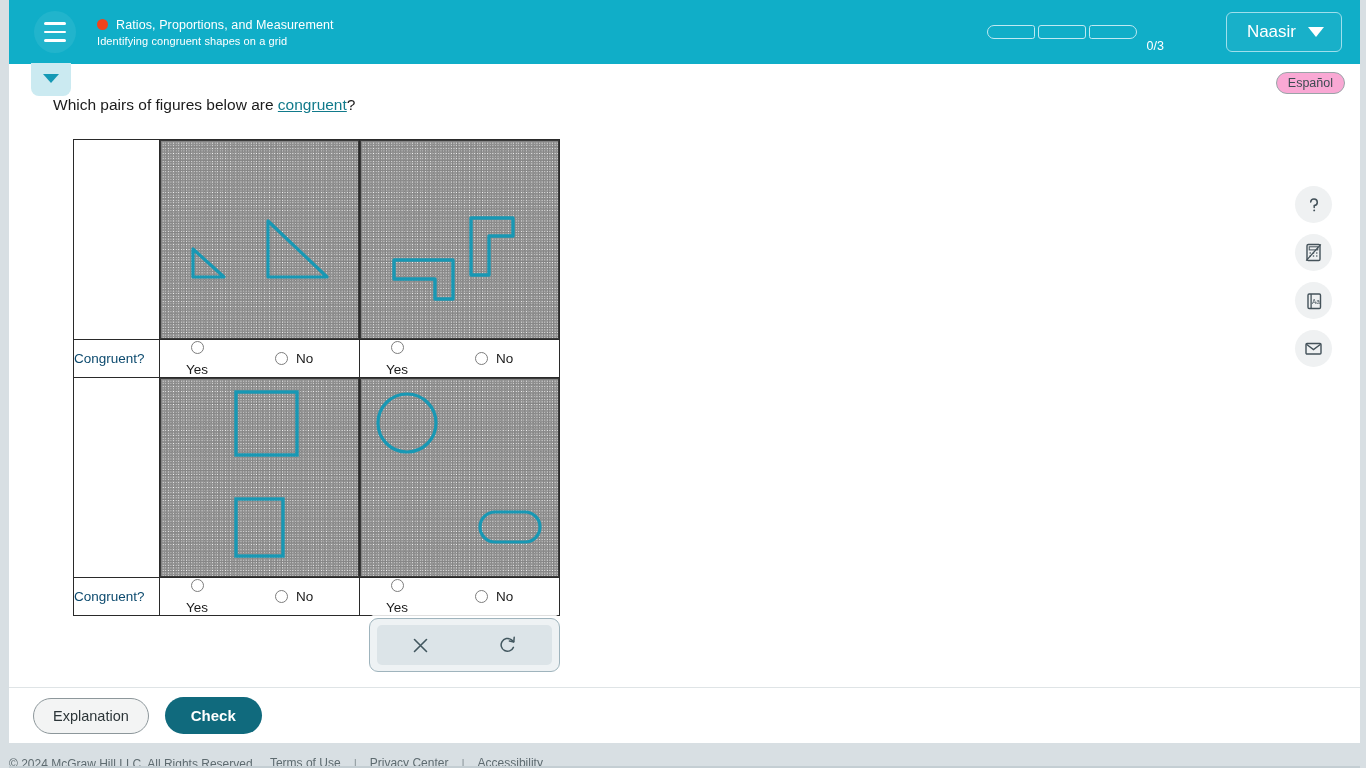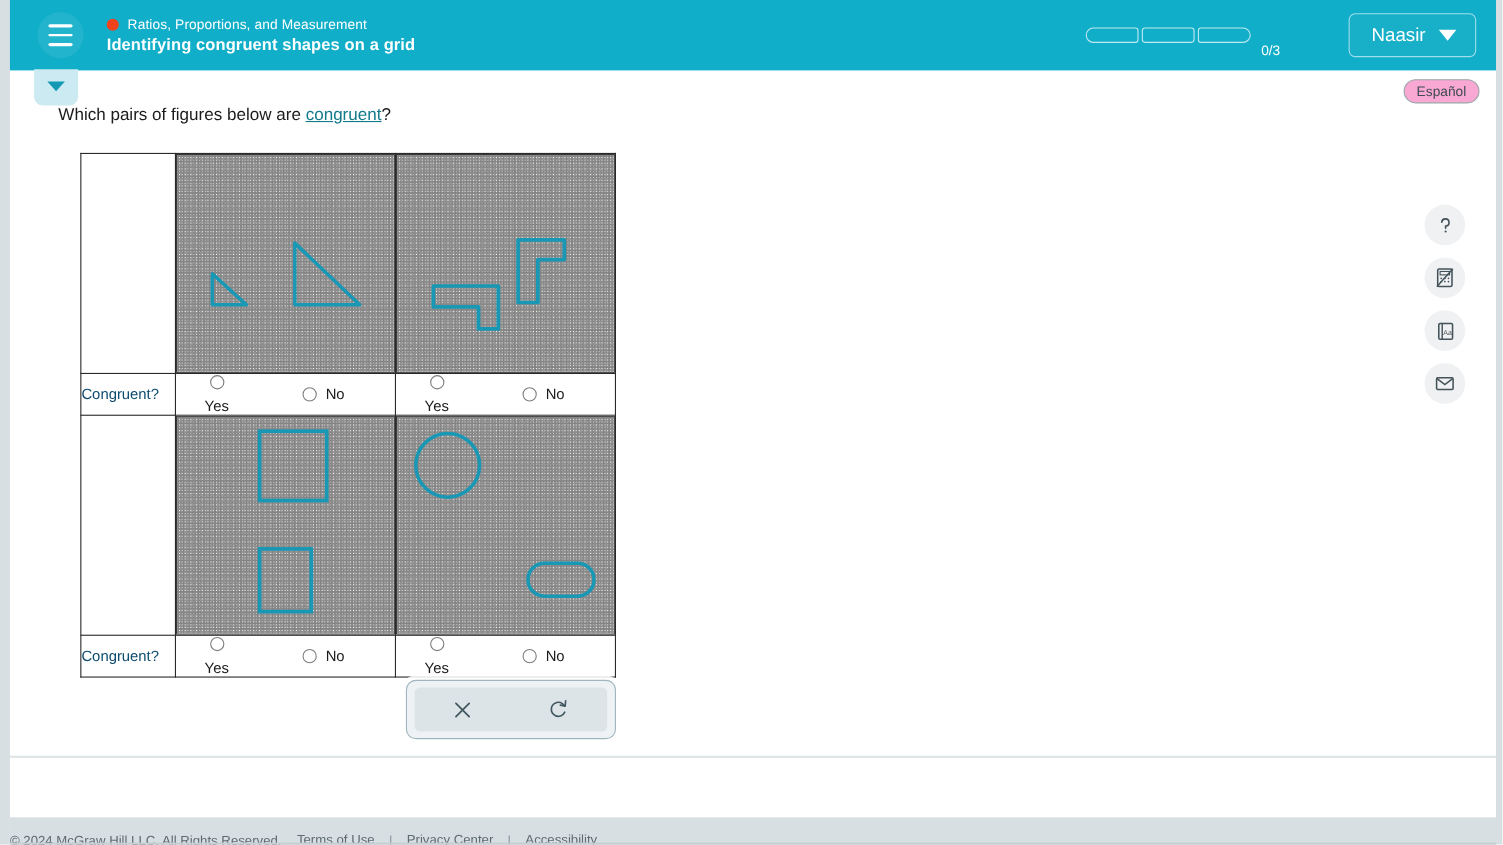--- a/index.html
+++ b/index.html
@@ -34,21 +34,21 @@
     margin-left:25px;
     display:flex; flex-direction:column; justify-content:center; align-items:center;
     gap:6px; cursor:pointer; flex:none;
   }
   .hamburger span { display:block; width:22px; height:2.5px; background:#fff; border-radius:2px; }
 
   .title-block { margin-left:21px; display:flex; flex-direction:column; gap:3px; flex:none;}
   .course-row { display:flex; align-items:center; gap:8px; }
   .course-dot { width:11px; height:11px; border-radius:50%; background:#f0431c; flex:none; }
   .course-name { color:#ffffff; font-size:12.5px; letter-spacing:.1px; }
-  .lesson-name { color:#ffffff; font-size:15px; font-weight:bold; letter-spacing:.1px;text-align:center; }
+  .lesson-name { color:#ffffff; font-size:11px; font-weight:normal; letter-spacing:.1px; }
 
   .header-right {
     margin-left:auto; display:flex; align-items:center; gap:0; padding-right:18px;
   }
   .progress-wrap { display:flex; align-items:center; gap:9px; margin-right:62px; }
   .progress-bar { display:flex; align-items:center; }
   .seg {
     height:14px; border:1.4px solid #bfe9f2; background:transparent;
   }
   .seg.s1 { width:48px; border-radius:8px 3px 3px 8px; }
@@ -400,20 +400,24 @@
     </div>
     <div class="tool">
       <svg width="21" height="21" viewBox="0 0 21 21">
         <rect x="3" y="5.5" width="15" height="10.5" rx="1" stroke="#44525a" stroke-width="1.4" fill="none"></rect>
         <path d="M3.4 6.2 L10.5 11.6 L17.6 6.2" stroke="#44525a" stroke-width="1.4" fill="none"></path>
       </svg>
     </div>
   </div>
 
   <div class="bottom-divider"></div>
+  <div class="bottom-bar">
+    <button class="btn-explanation">Explanation</button>
+    <button class="btn-check">Check</button>
+  </div>
 
   <div class="footer">
     <span class="copy">© 2024 McGraw Hill LLC. All Rights Reserved.</span>
     <a href="#">Terms of Use</a>
     <span class="sep">|</span>
     <a href="#">Privacy Center</a>
     <span class="sep">|</span>
     <a href="#">Accessibility</a>
   </div>
   <div class="footer-strip"></div>

